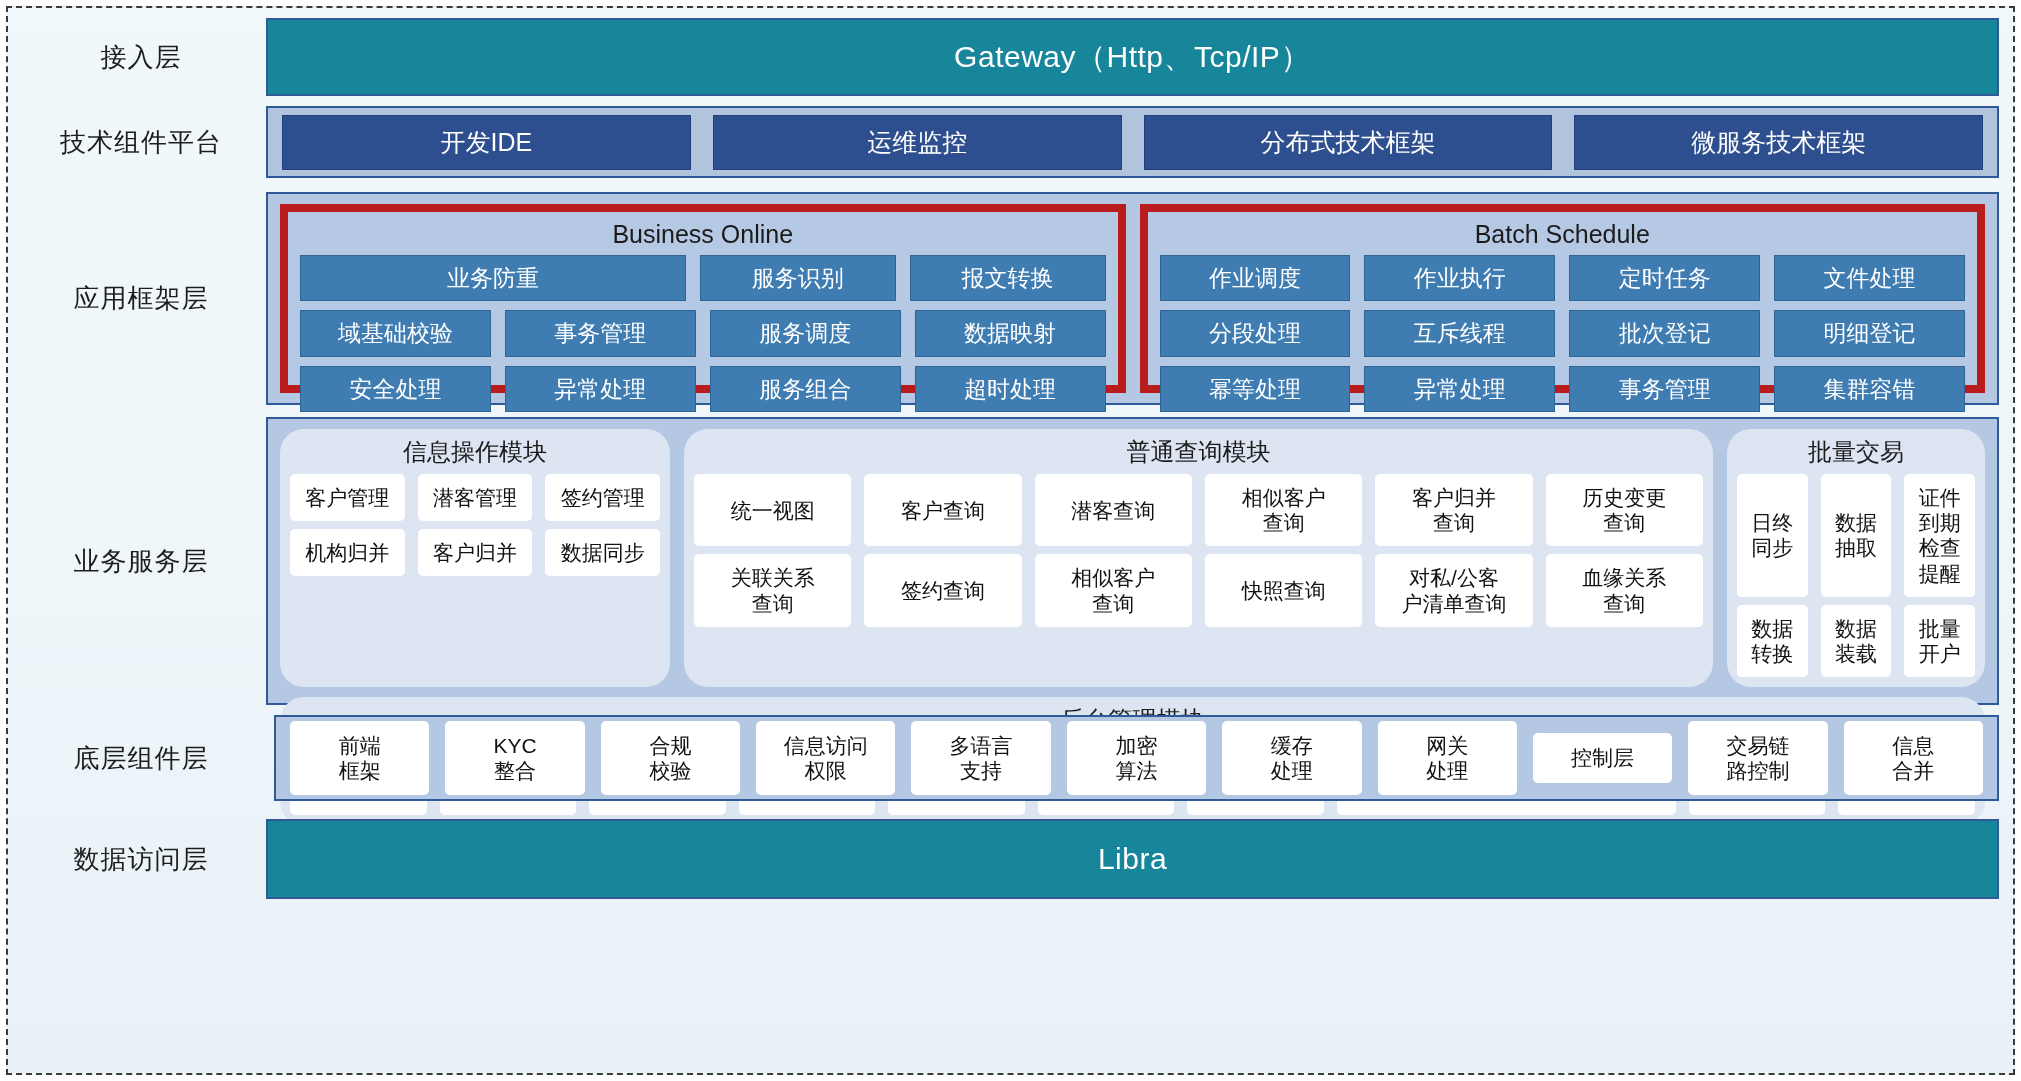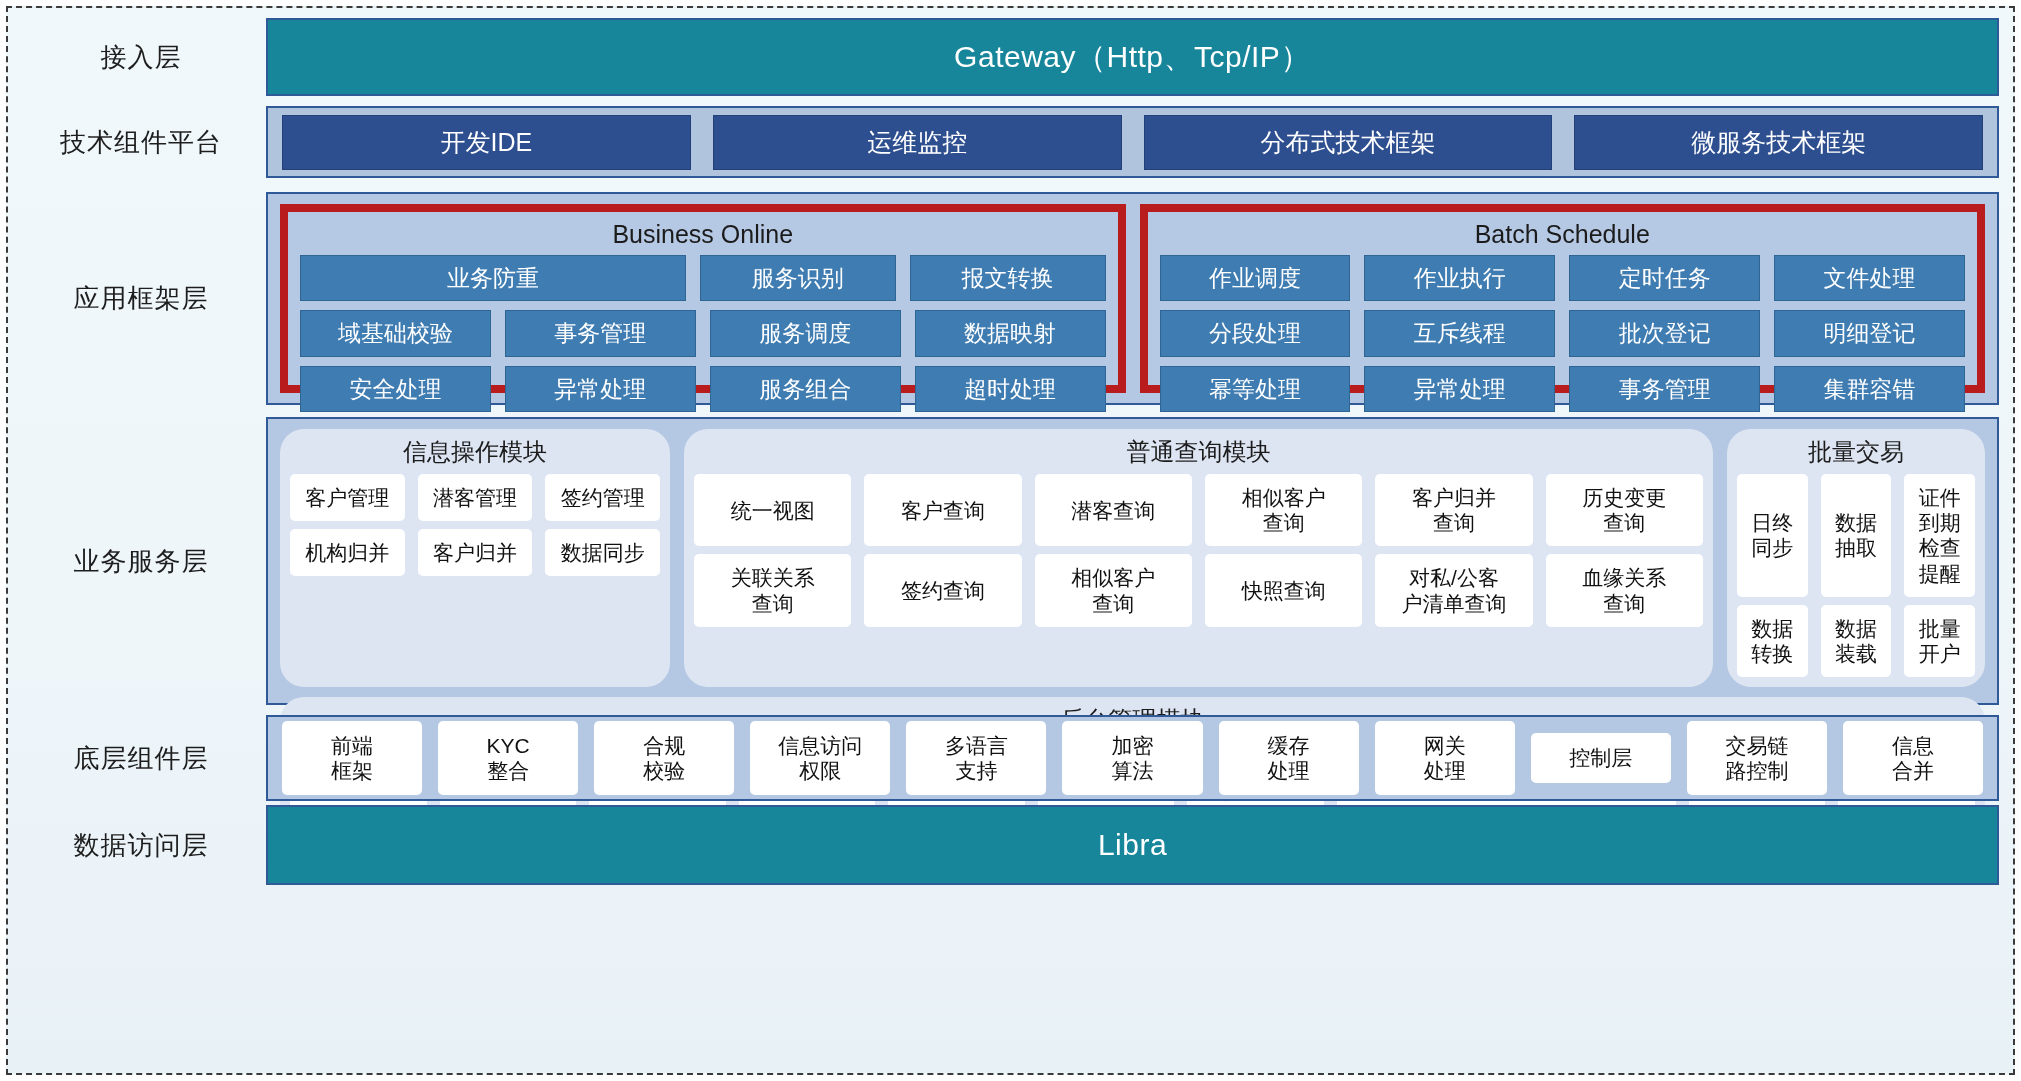--- a/index.html
+++ b/index.html
@@ -122,21 +122,21 @@
     background:#fff; border-radius:5px; color:#111; font-size:21px;
     flex:1; text-align:center; padding: 12px 4px; line-height:1.2;
     display:flex; align-items:center; justify-content:center;
     white-space: pre-line;
   }
 
   .r-gateway { height: 78px; margin-bottom: 10px; }
   .r-tech    { height: 72px; margin-bottom: 14px; }
   .r-app     { height: 213px; margin-bottom: 12px; }
   .r-svc     { height: 288px; margin-bottom: 10px; }
-  .r-comp    { height: 86px; margin-bottom: 4px; }
+  .r-comp    { height: 86px; margin-bottom: 18px; gap: 8px; }
   .r-data    { height: 80px; }
 </style>
 </head>
 <body>
 
 <div id="frame">
 
   <div class="row r-gateway">
     <div class="rowlabel">接入层</div>
     <div class="rowbody">

